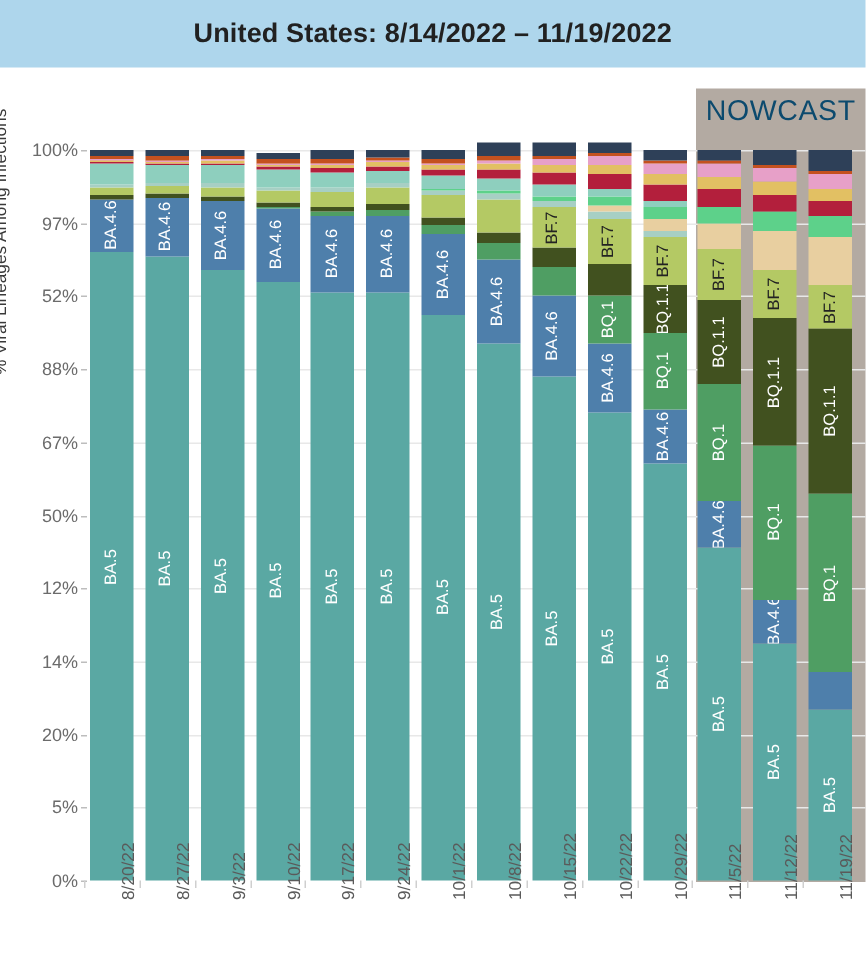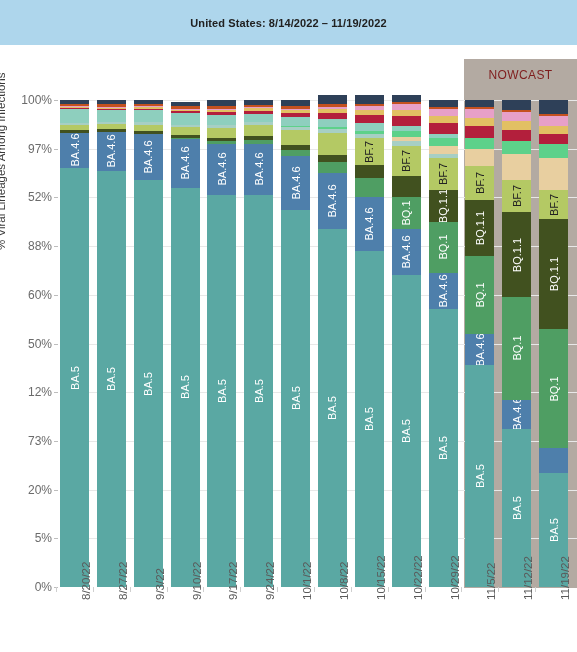--- a/index.html
+++ b/index.html
@@ -9,29 +9,29 @@
     font-family:"Liberation Sans", sans-serif;
     overflow:hidden;
     position:relative;
   }
   #title-bar{
     position:absolute;left:0;top:0;width:577px;height:45px;
     background:#aed6ec;
     display:flex;align-items:center;justify-content:center;
   }
   #title-text{
-    font-size:11px;font-weight:bold;color:#212121;letter-spacing:.1px;
+    font-size:18px;font-weight:bold;color:#212121;letter-spacing:.1px;
   }
   #nowcast-box{
     position:absolute;left:464px;top:59px;width:113px;height:31px;
     background:#b3aaa2;
     display:flex;align-items:center;justify-content:center;
   }
   #nowcast-label{
-    color:#7f1d1d;font-size:12px;letter-spacing:.4px;
+    color:#0c4a6e;font-size:19px;letter-spacing:.4px;
   }
   #nowcast-band{
     position:absolute;left:464px;top:90px;width:113px;height:498px;
     background:#b3aaa2;
   }
   #plot{
     position:absolute;left:60px;top:100px;width:517px;height:487px;
   }
   .gridline{
     position:absolute;left:0;width:517px;height:1px;background:#e8e8e8;
@@ -94,30 +94,30 @@
 <div id="plot">
     <div class="tick-label" style="top: 480px; left: -56px; width: 48px;">0%</div>
     <div class="tick-mark" style="top: 487px; left: -6px;"></div>
     <div class="gridline" style="top: 438.3px;"></div>
     <div class="tick-label" style="top: 431.3px; left: -56px; width: 48px;">5%</div>
     <div class="tick-mark" style="top: 438.3px; left: -6px;"></div>
     <div class="gridline" style="top: 389.6px;"></div>
     <div class="tick-label" style="top: 382.6px; left: -56px; width: 48px; text-align: right;">20%</div>
     <div class="tick-mark" style="top: 389.6px; left: -6px;"></div>
     <div class="gridline" style="top: 340.9px;"></div>
-    <div class="tick-label" style="top: 333.9px; left: -56px; width: 48px;">73%</div>
+    <div class="tick-label" style="top: 333.9px; left: -56px; width: 48px;">14%</div>
     <div class="tick-mark" style="top: 340.9px; left: -6px;"></div>
     <div class="gridline" style="top: 292.2px;"></div>
     <div class="tick-label" style="top: 285.2px; left: -56px; width: 48px;">12%</div>
     <div class="tick-mark" style="top: 292.2px; left: -6px;"></div>
     <div class="gridline" style="top: 243.5px;"></div>
     <div class="tick-label" style="top: 236.5px; left: -56px; width: 48px;">50%</div>
     <div class="tick-mark" style="top: 243.5px; left: -6px;"></div>
     <div class="gridline" style="top: 194.8px;"></div>
-    <div class="tick-label" style="top: 187.8px; left: -56px; width: 48px;">60%</div>
+    <div class="tick-label" style="top: 187.8px; left: -56px; width: 48px;">67%</div>
     <div class="tick-mark" style="top: 194.8px; left: -6px;"></div>
     <div class="gridline" style="top: 146.1px;"></div>
     <div class="tick-label" style="top: 139.1px; left: -56px; width: 48px;">88%</div>
     <div class="tick-mark" style="top: 146.1px; left: -6px;"></div>
     <div class="gridline" style="top: 97.4px;"></div>
     <div class="tick-label" style="top: 90.4px; left: -56px; width: 48px;">52%</div>
     <div class="tick-mark" style="top: 97.4px; left: -6px;"></div>
     <div class="gridline" style="top: 48.7px;"></div>
     <div class="tick-label" style="top: 41.7px; left: -56px; width: 48px;">97%</div>
     <div class="tick-mark" style="top: 48.7px; left: -6px;"></div>

